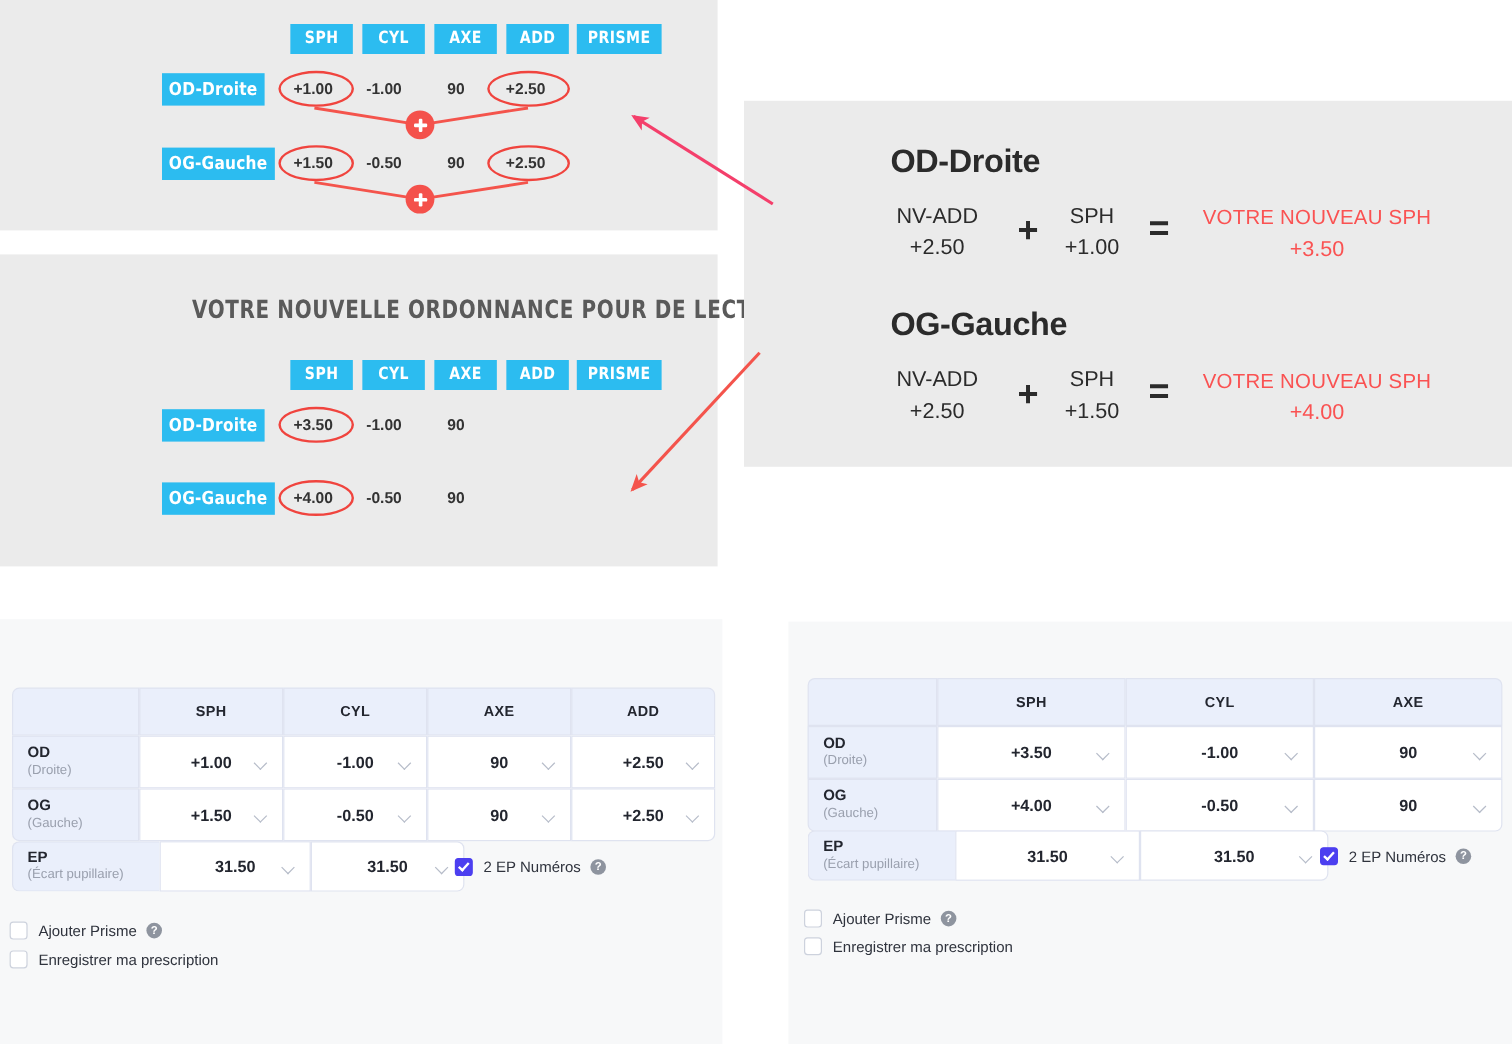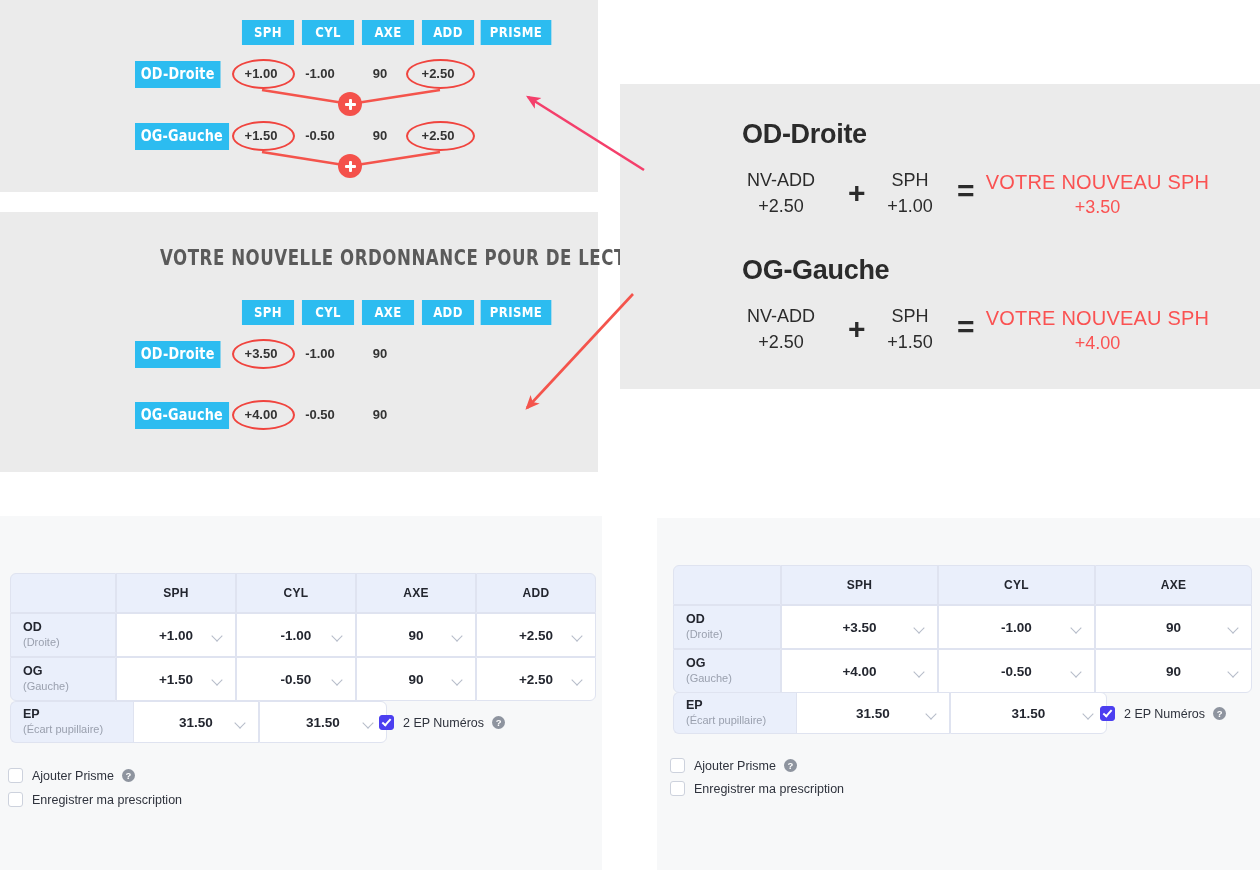--- a/index.html
+++ b/index.html
@@ -56,21 +56,21 @@
   
   .calc-eye{
     position:absolute;font-size:27px;font-weight:bold;color:#2b2b2b;
     letter-spacing:-.3px;white-space:nowrap;
   }
   .calc-term{position:absolute;text-align:center;white-space:nowrap;color:#2b2b2b;}
   .calc-term .t-lbl{font-size:18px;line-height:26px;}
   .calc-term .t-val{font-size:18px;line-height:26px;}
   .calc-op{position:absolute;font-size:30px;font-weight:bold;color:#2b2b2b;line-height:1;}
   .calc-result{position:absolute;text-align:center;white-space:nowrap;color:#fa5252;}
-  .calc-result .r-lbl{font-size:20px;line-height:26px;letter-spacing:.2px;}
+  .calc-result .r-lbl{font-size:17px;line-height:26px;letter-spacing:.2px;}
   .calc-result .r-val{font-size:18px;line-height:24px;}
 
   
   .arrow-svg{position:absolute;overflow:visible;pointer-events:none;}
 
   
   .rx-table{position:absolute;border-collapse:separate;border-spacing:0;}
   .rx-table td,.rx-table th{
     border:1px solid #dfe3f0;
     font-size:13px;color:#23262f;font-weight:bold;

